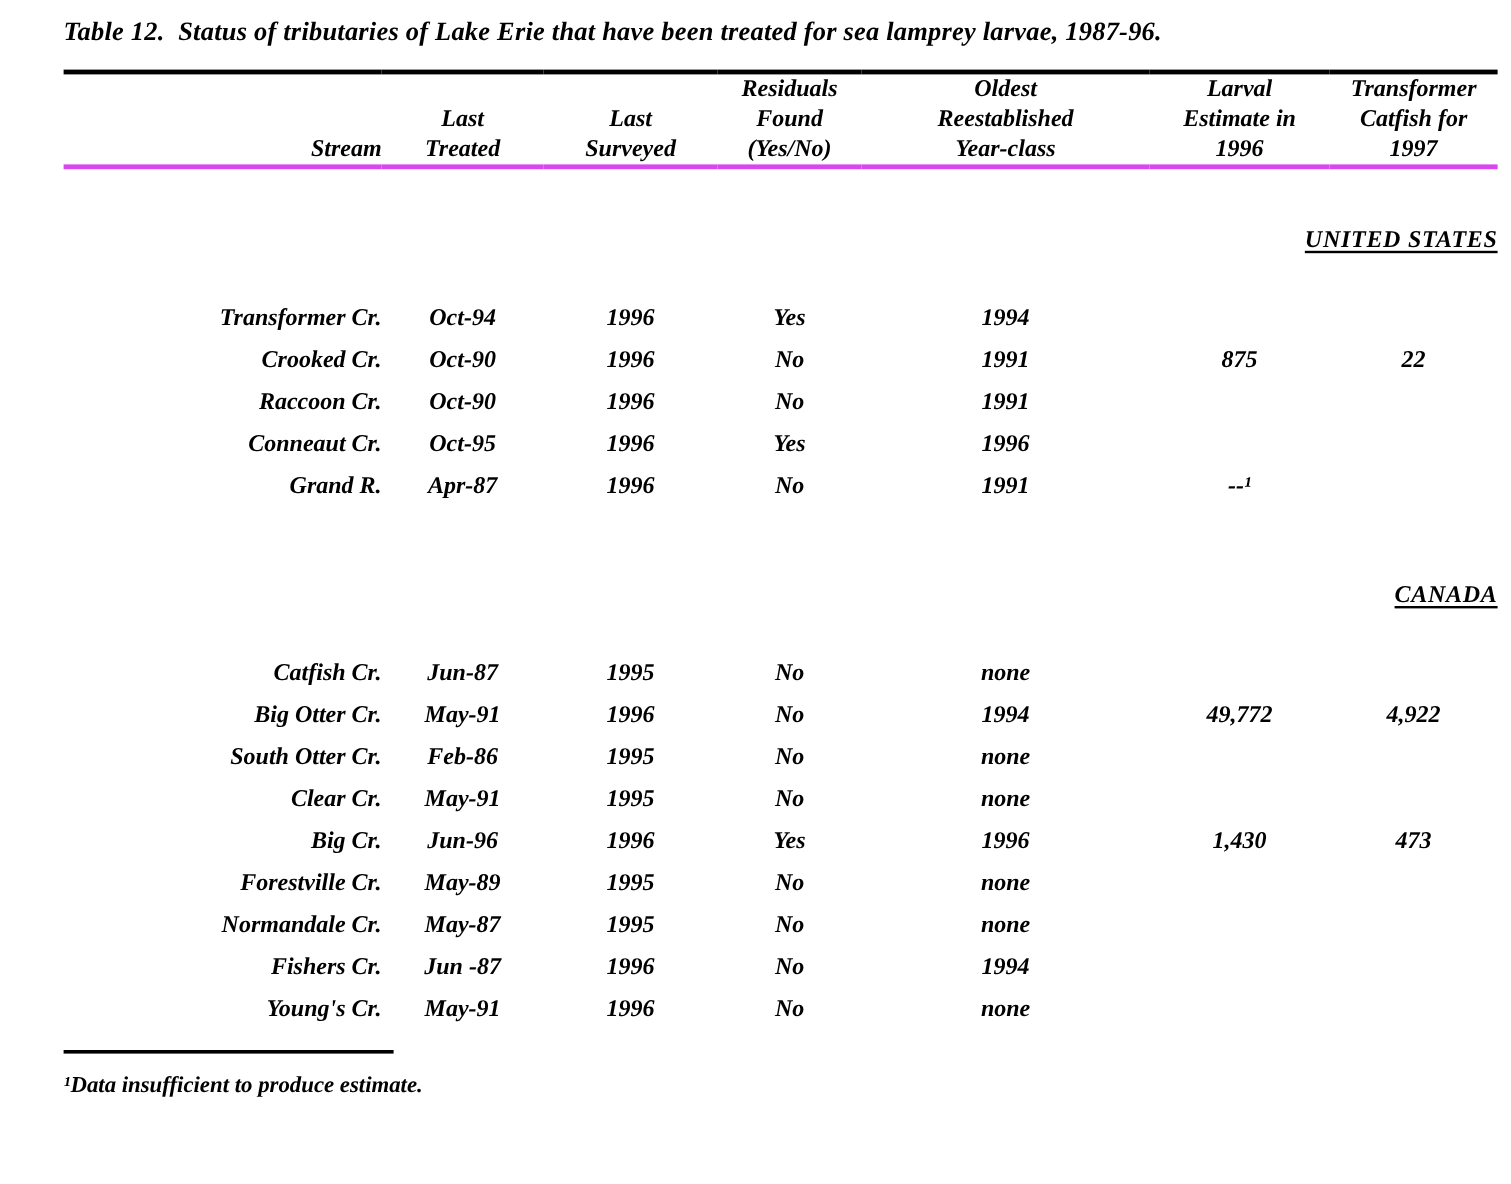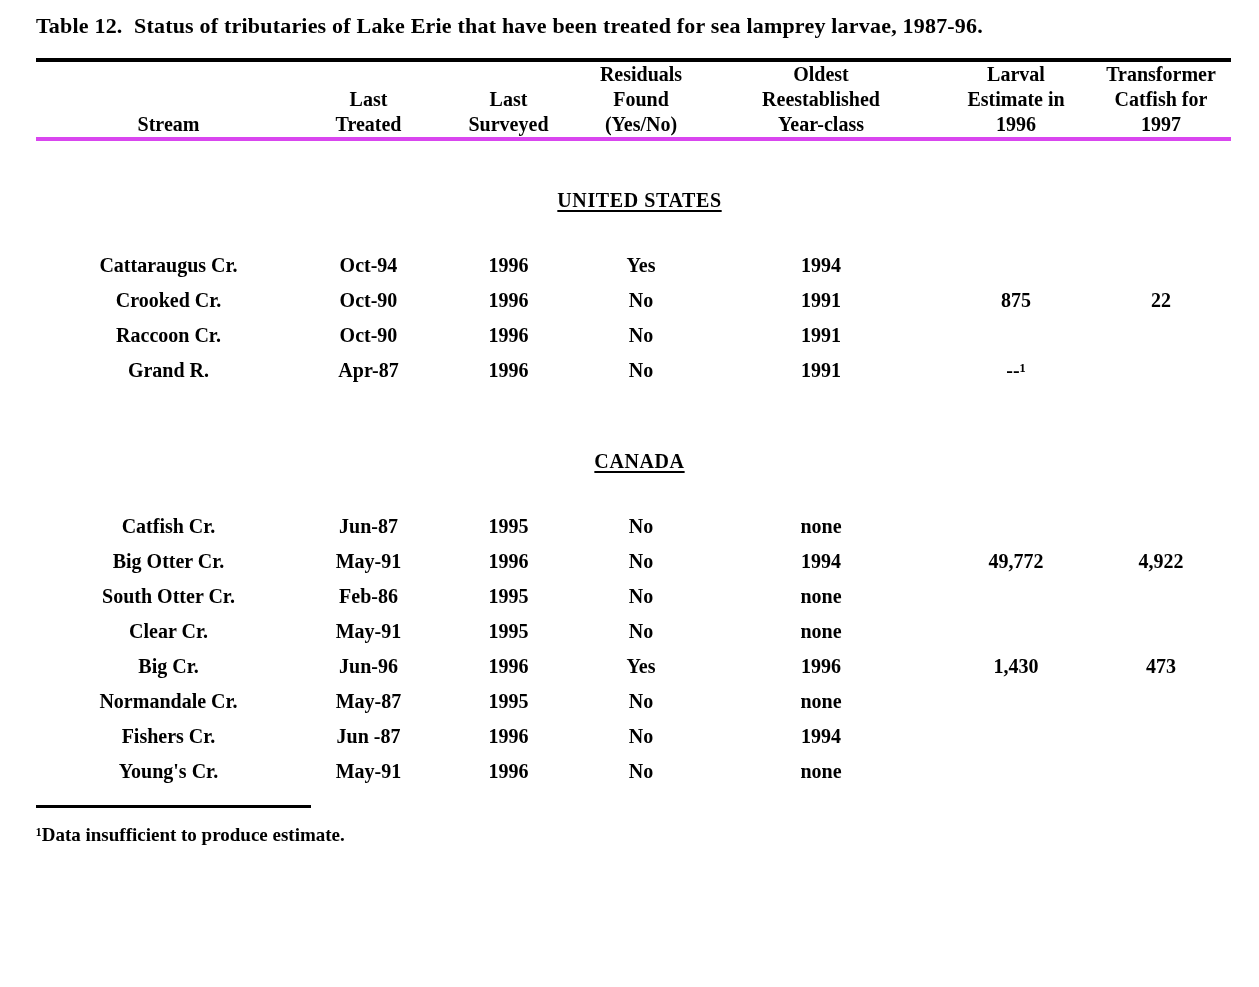--- a/index.html
+++ b/index.html
@@ -6,21 +6,21 @@
   .page {
     position: relative;
     width: 1259px;
     height: 987px;
     background: #ffffff;
     color: #000000;
     font-family: "Liberation Serif", serif;
     font-weight: bold;
     overflow: hidden;
   }
-  .content { padding: 12px 28px 0 36px; }
+  .content { padding: 12px 28px 0 53px; font-style: italic; }
   .doc-title {
     font-size: 22px;
     line-height: 28px;
     letter-spacing: 0.2px;
     white-space: pre-wrap;
     margin-bottom: 18px;
   }
   table.lamprey {
     border-collapse: collapse;
     table-layout: fixed;
@@ -34,21 +34,21 @@
   }
   thead th {
     vertical-align: bottom;
     font-size: 20px;
     padding-top: 10px;
     padding-bottom: 8px;
     border-bottom: 4px solid #d946ef;
   }
   .hline { line-height: 25px; }
   tbody td { font-size: 20px; height: 35px; }
-  .al { text-align: center; }
+  .al { text-align: right; }
   .ac { text-align: center; }
   .section-label {
     font-size: 20px;
     letter-spacing: 0.6px;
     text-decoration: underline;
     text-underline-offset: 3px;
     margin-left: 12px;
   }
   .footnote-rule {
     width: 275px;
@@ -118,21 +118,21 @@
           <tr>
             <td colspan="7" style="height: 42px;"></td>
           </tr>
           <tr>
             <td colspan="7" class="al"><span class="section-label">UNITED STATES</span></td>
           </tr>
           <tr>
             <td colspan="7" style="height: 30px;"></td>
           </tr>
           <tr>
-            <td class="al">Cattaraugus Cr.</td>
+            <td class="al">Transformer Cr.</td>
             <td class="ac">Oct-94</td>
             <td class="ac">1996</td>
             <td class="ac">Yes</td>
             <td class="ac">1994</td>
             <td class="ac"></td>
             <td class="ac"></td>
           </tr>
           <tr>
             <td class="al">Crooked Cr.</td>
             <td class="ac">Oct-90</td>
@@ -145,20 +145,29 @@
           <tr>
             <td class="al">Raccoon Cr.</td>
             <td class="ac">Oct-90</td>
             <td class="ac">1996</td>
             <td class="ac">No</td>
             <td class="ac">1991</td>
             <td class="ac"></td>
             <td class="ac"></td>
           </tr>
           <tr>
+            <td class="al">Conneaut Cr.</td>
+            <td class="ac">Oct-95</td>
+            <td class="ac">1996</td>
+            <td class="ac">Yes</td>
+            <td class="ac">1996</td>
+            <td class="ac"></td>
+            <td class="ac"></td>
+          </tr>
+          <tr>
             <td class="al">Grand R.</td>
             <td class="ac">Apr-87</td>
             <td class="ac">1996</td>
             <td class="ac">No</td>
             <td class="ac">1991</td>
             <td class="ac">--¹</td>
             <td class="ac"></td>
           </tr>
           <tr>
             <td colspan="7" style="height: 56px;"></td>
@@ -208,20 +217,29 @@
           <tr>
             <td class="al">Big Cr.</td>
             <td class="ac">Jun-96</td>
             <td class="ac">1996</td>
             <td class="ac">Yes</td>
             <td class="ac">1996</td>
             <td class="ac">1,430</td>
             <td class="ac">473</td>
           </tr>
           <tr>
+            <td class="al">Forestville Cr.</td>
+            <td class="ac">May-89</td>
+            <td class="ac">1995</td>
+            <td class="ac">No</td>
+            <td class="ac">none</td>
+            <td class="ac"></td>
+            <td class="ac"></td>
+          </tr>
+          <tr>
             <td class="al">Normandale Cr.</td>
             <td class="ac">May-87</td>
             <td class="ac">1995</td>
             <td class="ac">No</td>
             <td class="ac">none</td>
             <td class="ac"></td>
             <td class="ac"></td>
           </tr>
           <tr>
             <td class="al">Fishers Cr.</td>

